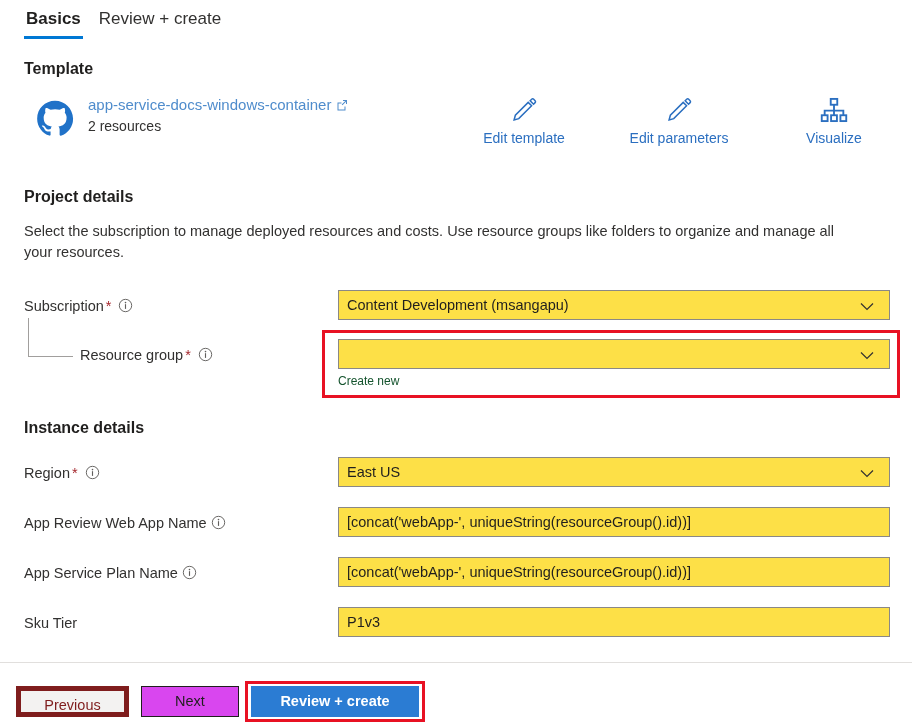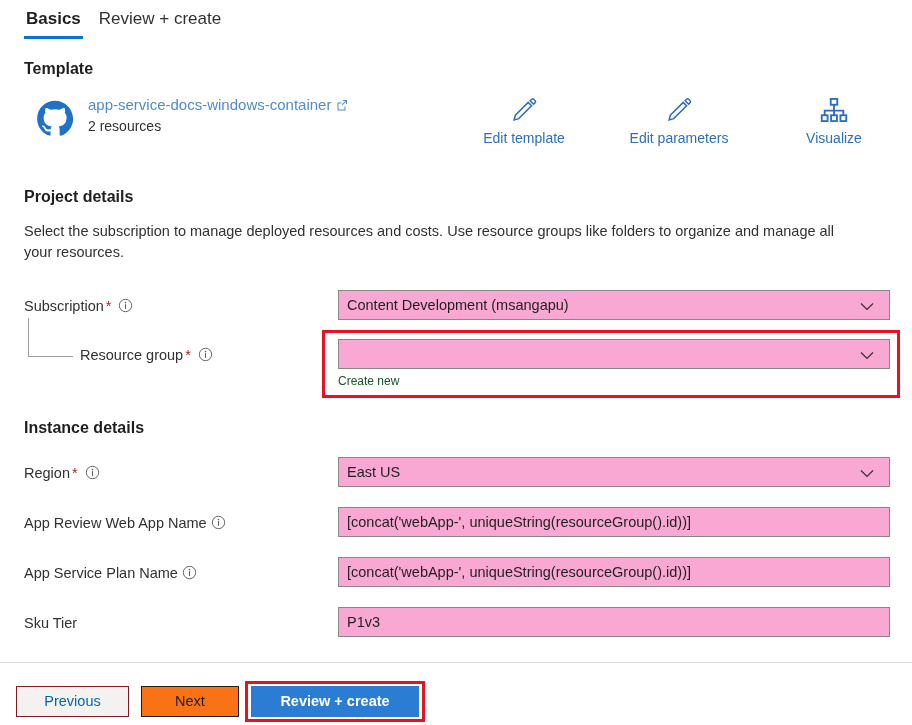--- a/index.html
+++ b/index.html
@@ -143,21 +143,21 @@
     margin-left: 4px;
   }
 
   .field {
     position: absolute;
     left: 338px;
     width: 552px;
     height: 30px;
     box-sizing: border-box;
     border: 1px solid #8a8886;
-    background: #f9a8d4;
+    background: #fde047;
     font-family: "Liberation Sans", sans-serif;
     font-size: 14.5px;
     color: #201f1e;
     padding: 0 30px 0 8px;
     line-height: 28px;
     cursor: text;
   }
   .field.select { cursor: pointer; }
   .chev {
     position: absolute;
@@ -222,28 +222,28 @@
     font-family: "Liberation Sans", sans-serif;
     font-size: 14.5px;
     text-align: center;
     line-height: 29px;
     cursor: pointer;
   }
   #btn-previous {
     left: 16px;
     width: 113px;
     background: #f3f2f1;
-    border: 1px solid #7f1d1d;
-    color: #0369a1;
+    border: 5px solid #7f1d1d;
+    color: #7f1d1d;
     cursor: default;
   }
   #btn-next {
     left: 141px;
     width: 98px;
-    background: #f97316;
+    background: #d946ef;
     border: 1px solid #201f1e;
     color: #201f1e;
   }
   #btn-review {
     left: 251px;
     width: 168px;
     background: #2b7cd3;
     border: 1px solid #2b7cd3;
     color: #ffffff;
     font-weight: bold;

